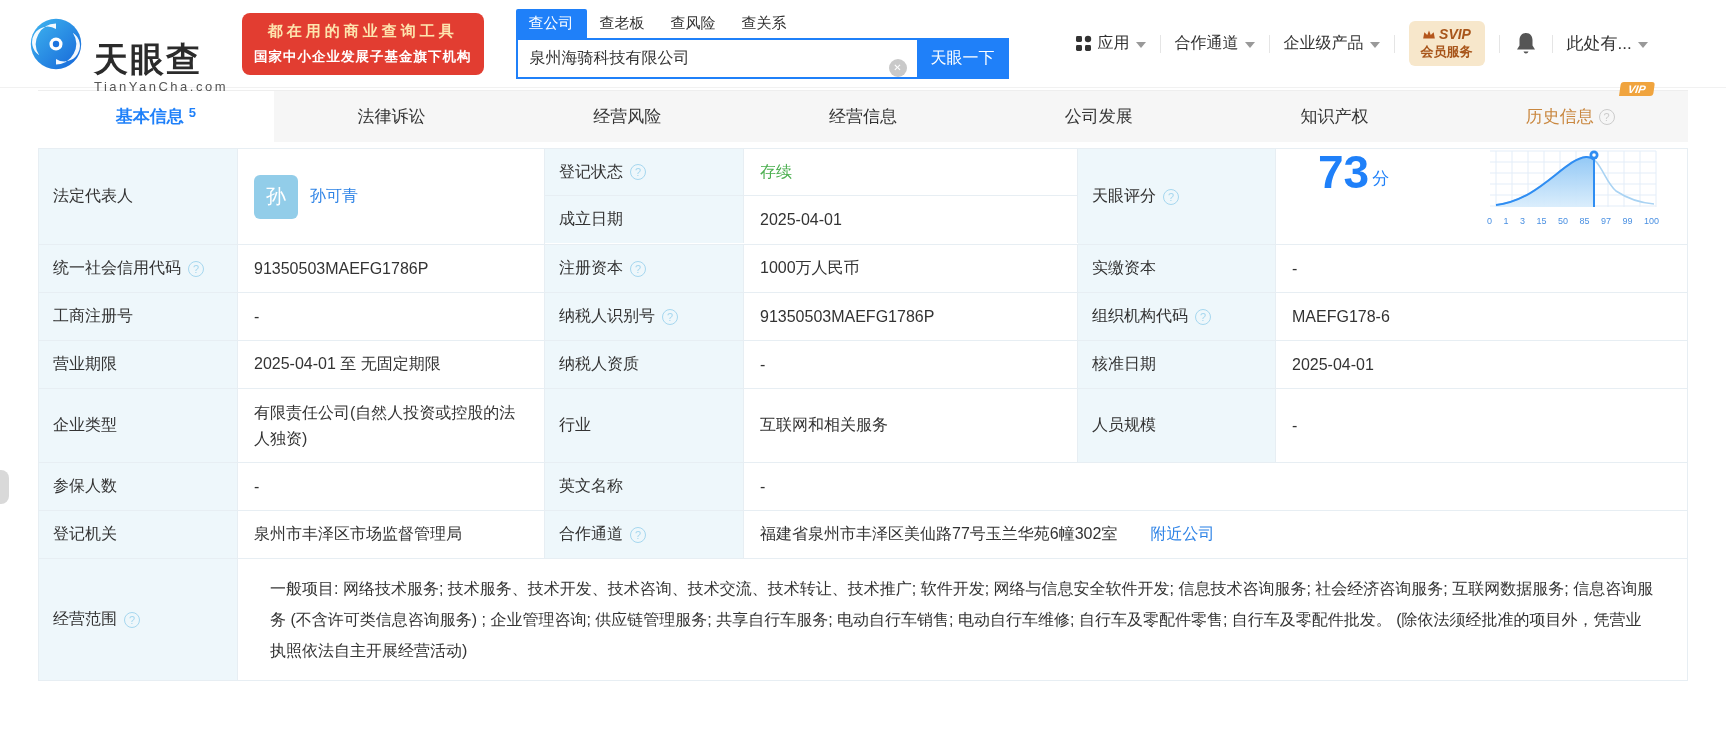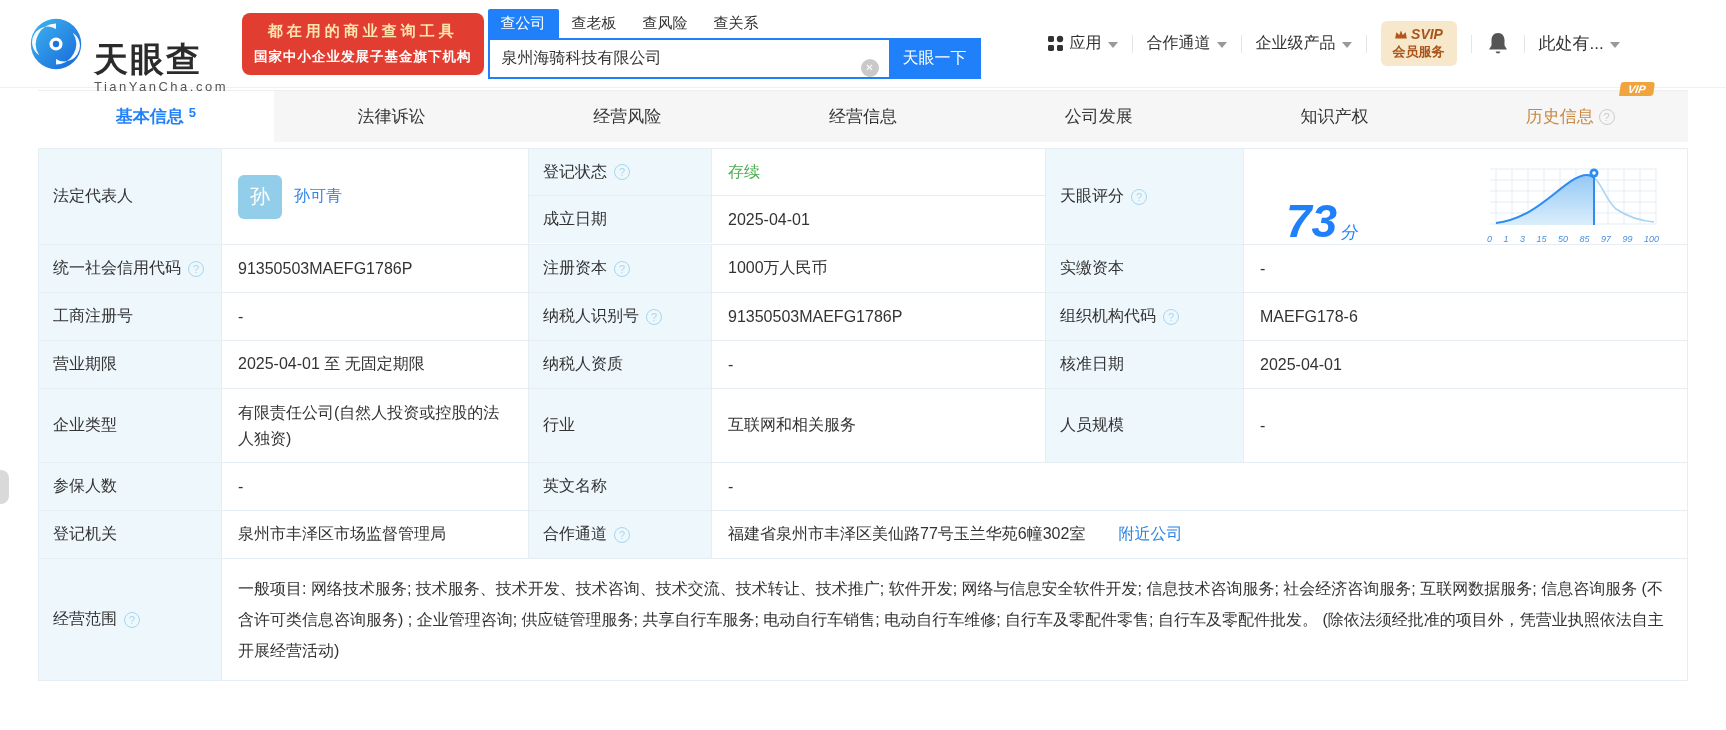--- a/index.html
+++ b/index.html
@@ -19,21 +19,21 @@
   }
   
   .header{height:88px;display:flex;align-items:center;padding:0 28px;border-bottom:1px solid #f1f1f1;}
   .logo{display:flex;align-items:center;cursor:pointer;}
   .logo-mark{width:56px;height:56px;margin-right:10px;}
   .logo-txt .brand{font-size:34px;font-weight:bold;color:#2b2b2b;letter-spacing:2px;line-height:36px;margin-top:48px;}
   .logo-txt .domain{font-size:13px;color:#555;letter-spacing:2.5px;margin-top:2px;}
   .promo{background:var(--red);border-radius:8px;margin-left:14px;padding:9px 12px;text-align:center;}
   .promo .l1{color:#fde4ae;font-weight:bold;font-size:15px;letter-spacing:4px;white-space:nowrap;}
   .promo .l2{color:#fff;font-weight:bold;font-size:13.5px;letter-spacing:1px;margin-top:7px;white-space:nowrap;}
-  .search{margin-left:4px;width:493px;}
+  .search{margin-left:32px;width:493px;}
   .stabs{display:flex;align-items:flex-end;height:30px;}
   .stab{font-size:15px;color:#333;padding:5px 13px;cursor:pointer;white-space:nowrap;}
   .stab.active{background:var(--blue);color:#fff;border-radius:2px 2px 0 0;}
   .sbox{display:flex;height:41px;}
   .sinput{flex:1;position:relative;border:2px solid var(--blue);border-right:none;background:#fff;display:flex;align-items:flex-end;}
   .sinput input{border:none;outline:none;width:100%;height:100%;font-size:16px;padding:0 36px 0 12px;color:#333;font-family:inherit;}
   .clear{position:absolute;right:10px;width:18px;height:18px;border-radius:50%;background:#c9c9c9;color:#fff;cursor:pointer;}
   .clear::after{content:"✕";font-size:10px;display:block;text-align:center;line-height:18px;}
   .sbtn{width:92px;background:var(--blue);color:#fff;border:none;font-size:16px;cursor:pointer;font-family:inherit;}
   .hnav{margin-left:66px;display:flex;align-items:center;gap:14px;}
@@ -51,41 +51,41 @@
   .tab.active{background:#fff;color:var(--blue);font-weight:bold;}
   .cnt{font-size:13px;margin-left:5px;position:relative;top:-4px;color:var(--blue);}
   .tab.history{color:var(--orange);}
   .viptag{position:absolute;top:-9px;right:34px;background:#f0a43e;color:#fff;font-size:11px;font-weight:bold;font-style:italic;padding:1px 8px;border-radius:3px 3px 3px 0;transform:skewX(-8deg);}
   .qmark{width:16px;height:16px;border-radius:50%;border:1px solid #a6d7ef;color:#a6d7ef;flex:0 0 auto;cursor:pointer;}
   .qmark::after{content:"?";display:block;font-size:11px;line-height:14px;text-align:center;}
   .qmark.gray{border-color:#ccc;color:#ccc;margin-left:5px;}
   
   .info-table{margin:6px 38px 0;border:1px solid var(--border);border-bottom:none;}
   .r{display:flex;border-bottom:1px solid var(--border);}
-  .lbl{width:183px;flex:0 0 auto;background:var(--lblbg);border-right:1px solid var(--border);padding:0 14px;display:flex;align-items:center;gap:7px;font-size:16px;}
+  .lbl{width:199px;flex:0 0 auto;background:var(--lblbg);border-right:1px solid var(--border);padding:0 14px;display:flex;align-items:center;gap:7px;font-size:16px;}
   .val{padding:0 16px;display:flex;align-items:center;font-size:16px;border-right:1px solid var(--border);}
   .w-v2{width:307px;flex:0 0 auto;}
   .w-v4{width:334px;flex:0 0 auto;}
   .w-l5{width:198px;}
   .v6{flex:1;border-right:none;}
   .h48{min-height:48px;}
   .h95{height:95px;}
   .h74{height:74px;}
   .half{display:flex;}
   .half:first-child .lbl,.half:first-child .val{border-bottom:1px solid var(--border);}
   .half .lbl,.half .val{height:47px;}
   .avatar{width:44px;height:44px;border-radius:6px;background:#92cde9;color:#fff;font-size:20px;display:flex;align-items:center;justify-content:center;margin-right:12px;cursor:pointer;flex:0 0 auto;}
   .link{color:var(--link);cursor:pointer;text-decoration:none;}
   .green{color:var(--green);}
-  .score-cell{display:flex;align-items:flex-end;font-style:italic;}
+  .score-cell{display:flex;align-items:flex-start;}
   .score-num{font-size:46px;font-weight:bold;color:var(--blue);margin-left:26px;line-height:1;}
   .score-unit{font-size:17px;color:var(--blue);margin:18px 0 0 3px;}
   .chart{margin-left:auto;margin-right:10px;width:176px;}
   .ticks{display:flex;justify-content:space-between;font-size:9px;color:#4a90e2;margin-top:1px;padding:0 2px;}
-  .scope-row .val{display:block;padding:14px 16px;line-height:31px;border-right:none;}
+  .scope-row .val{display:block;padding:14px 32px;line-height:31px;border-right:none;}
   .addr-val{gap:33px;}
   .wrap2{line-height:26px;}
   .handle{position:absolute;left:0;top:470px;width:9px;height:34px;background:#d9d9d9;border-radius:0 8px 8px 0;cursor:pointer;}
 </style>
 </head>
 <body>
 
 <div class="header">
   <div class="logo">
     <svg class="logo-mark" viewBox="0 0 60 60">

